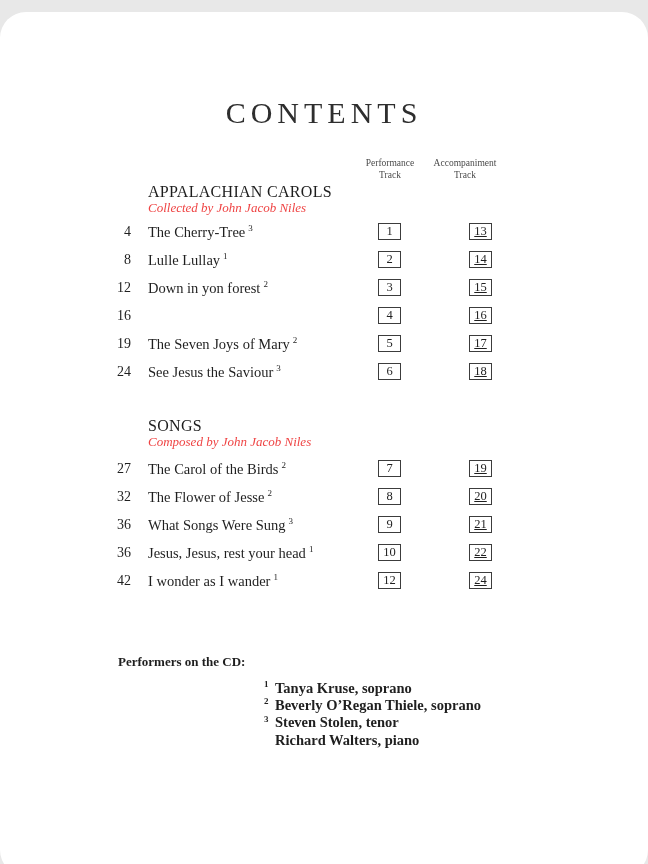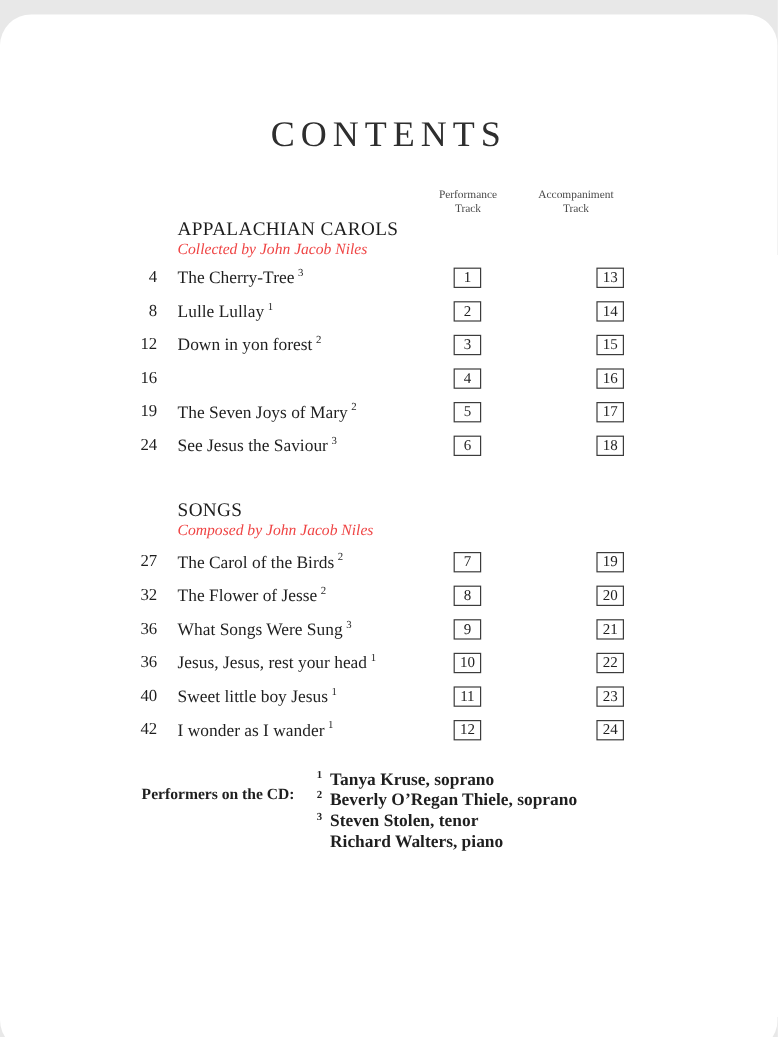--- a/index.html
+++ b/index.html
@@ -33,21 +33,21 @@
     position: absolute;
     top: 146px;
     font-family: Liberation Serif, serif;
     font-size: 9.5px;
     line-height: 11.5px;
     text-align: center;
     color: #4a4a4a;
   }
   .col-head span { display: block; }
   .col-head.perf { left: 352px; width: 76px; }
-  .col-head.acc  { left: 436px; width: 88px; }
+  .col-head.acc  { left: 421px; width: 88px; }
 
   
   .sec-head {
     position: absolute;
     left: 148px;
     margin: 0;
     font-size: 16px;
     font-weight: normal;
     letter-spacing: 0.3px;
     color: #1d1d1d;
@@ -93,33 +93,33 @@
     top: 5px;
     width: 23px; height: 17px;
     box-sizing: border-box;
     border: 1.4px solid #3c3c3c;
     text-align: center;
     font-size: 12.5px;
     line-height: 14px;
     background: #fff;
   }
   .perf-box { left: 378px; }
-  .acc-box  { left: 497px; }
+  .acc-box  { left: 469px; text-decoration: underline; }
 
   
   .performers-label {
     position: absolute;
     left: 118px; top: 642px;
     font-weight: bold;
     font-size: 13px;
     white-space: nowrap;
   }
   .performers-list {
     position: absolute;
-    left: 264px; top: 630px;
+    left: 264px; top: 668px;
     font-weight: bold;
     font-size: 14.5px;
   }
   .performer-line { height: 17.2px; line-height: 17.2px; white-space: nowrap; }
   .performer-line sup.pref {
     display: inline-block;
     width: 11px;
     font-size: 9px;
     line-height: 0;
     margin-left: 0;
@@ -204,26 +204,20 @@
       <span class="box perf-box">9</span>
       <span class="box acc-box">21</span>
     </div>
     <div class="row">
       <span class="pg">36</span>
       <span class="ttl"><span>Jesus, Jesus, rest your head</span><sup class="ref">1</sup></span>
       <span class="box perf-box">10</span>
       <span class="box acc-box">22</span>
     </div>
     <div class="row">
-      <span class="pg">40</span>
-      <span class="ttl"><span>Sweet little boy Jesus</span><sup class="ref">1</sup></span>
-      <span class="box perf-box">11</span>
-      <span class="box acc-box">23</span>
-    </div>
-    <div class="row">
       <span class="pg">42</span>
       <span class="ttl"><span>I wonder as I wander</span><sup class="ref">1</sup></span>
       <span class="box perf-box">12</span>
       <span class="box acc-box">24</span>
     </div>
   </div>
 
   <div class="performers-label">Performers on the CD:</div>
 
   <div class="performers-list">

